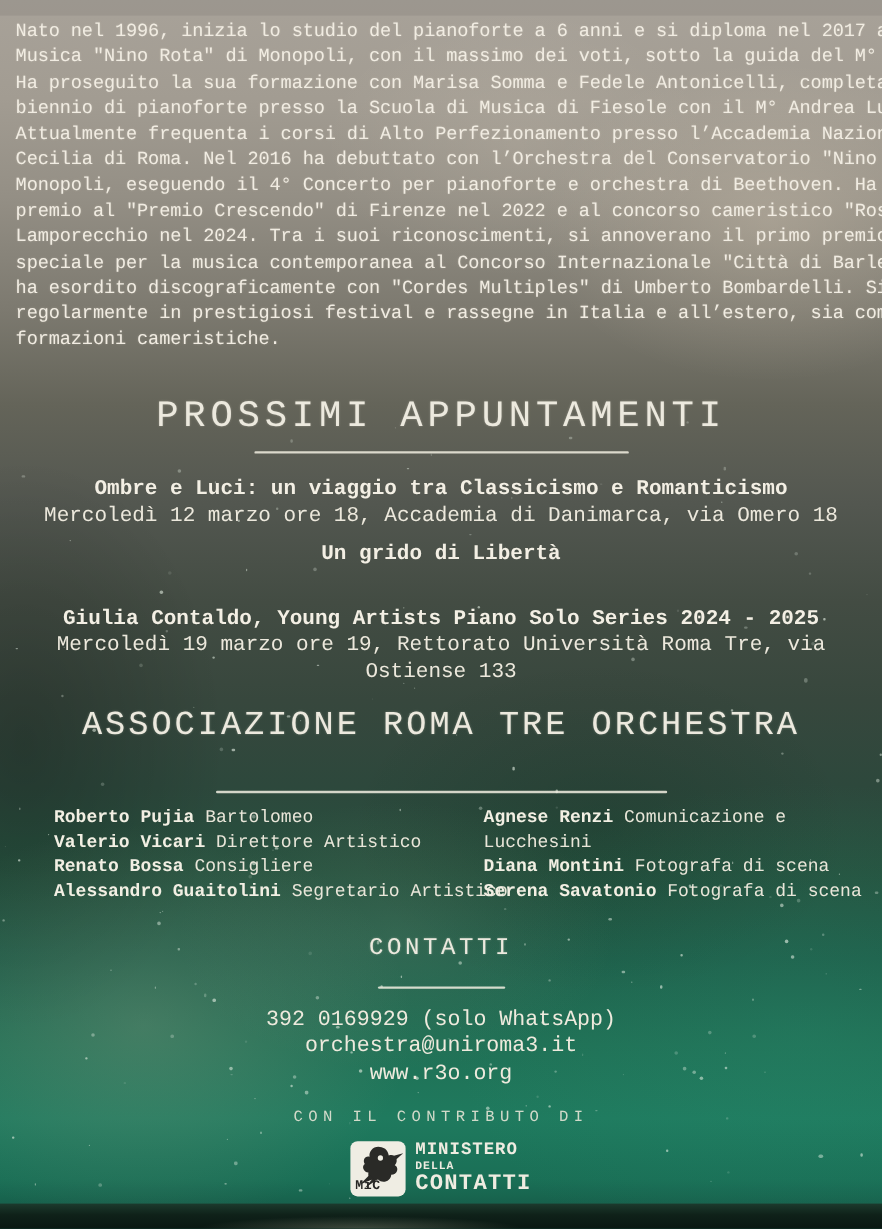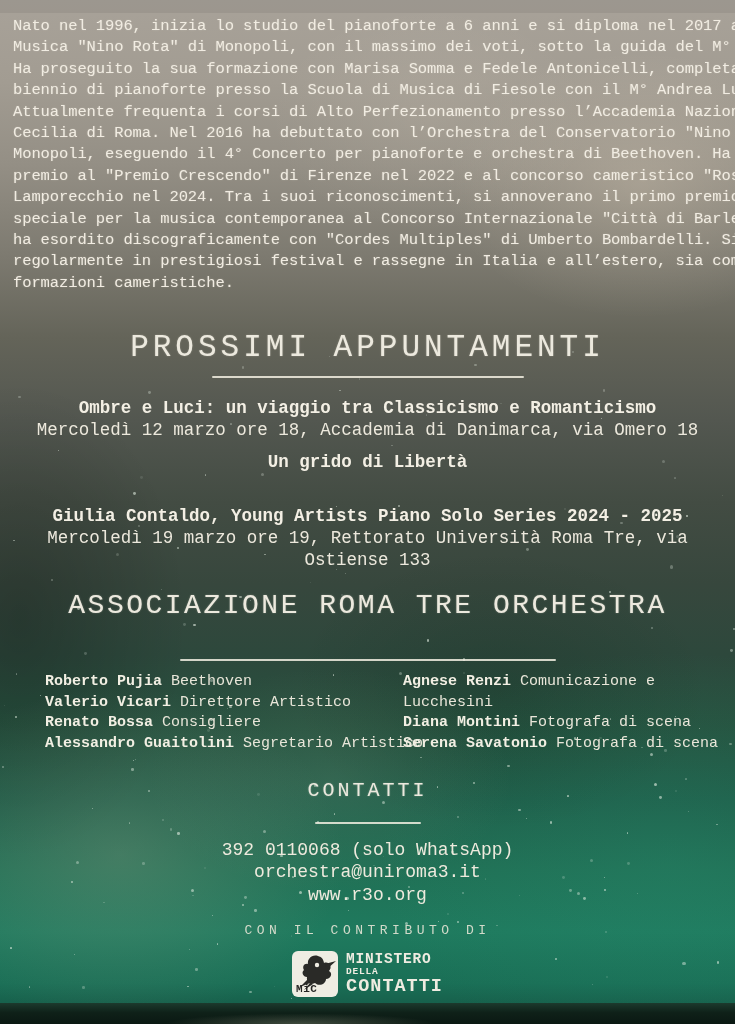--- a/index.html
+++ b/index.html
@@ -312,36 +312,36 @@
       <div class="event">
         <div class="etitle">Giulia Contaldo, Young Artists Piano Solo Series 2024 - 2025</div>
         <div class="edetail">Mercoledì 19 marzo ore 19, Rettorato Università Roma Tre, via Ostiense 133</div>
       </div>
     </div>
 
     <div class="sec-title assoc">ASSOCIAZIONE ROMA TRE ORCHESTRA</div>
     <div class="divider d2"></div>
 
     <div class="members left">
-      <div class="member"><span class="mname">Roberto Pujia</span> <span>Beethoven</span></div>
+      <div class="member"><span class="mname">Roberto Pujia</span> <span>Bartolomeo</span></div>
       <div class="member"><span class="mname">Valerio Vicari</span> <span>Direttore Artistico</span></div>
       <div class="member"><span class="mname">Renato Bossa</span> <span>Consigliere</span></div>
       <div class="member"><span class="mname">Alessandro Guaitolini</span> <span>Segretario Artistico</span></div>
     </div>
     <div class="members right">
       <div class="member"><span class="mname">Agnese Renzi</span> <span>Comunicazione e Lucchesini</span></div>
       <div class="member"><span class="mname">Diana Montini</span> <span>Fotografa di scena</span></div>
       <div class="member"><span class="mname">Serena Savatonio</span> <span>Fotografa di scena</span></div>
     </div>
 
     <div class="sec-title contacts">CONTATTI</div>
     <div class="divider d3"></div>
 
     <div class="contact-lines">
-      <div>392 0110068 (solo WhatsApp)</div>
+      <div>392 0169929 (solo WhatsApp)</div>
       <div>orchestra@uniroma3.it</div>
       <div>www.r3o.org</div>
     </div>
 
     <div class="contrib">CON IL CONTRIBUTO DI</div>
 
     <div class="logo-row">
       <div class="mic-box">
         <svg width="44" height="40" viewBox="0 0 44 40">
           <path d="M22 3 C16 1 11 6 12 11 C8 10 6 14 8 17 C5 19 7 24 11 24 C10 29 15 32 19 30 C23 34 30 31 30 26 C35 26 37 20 33 18 C37 14 33 8 28 10 C27 5 25 4 22 3 Z" fill="#2a2a27"></path>

